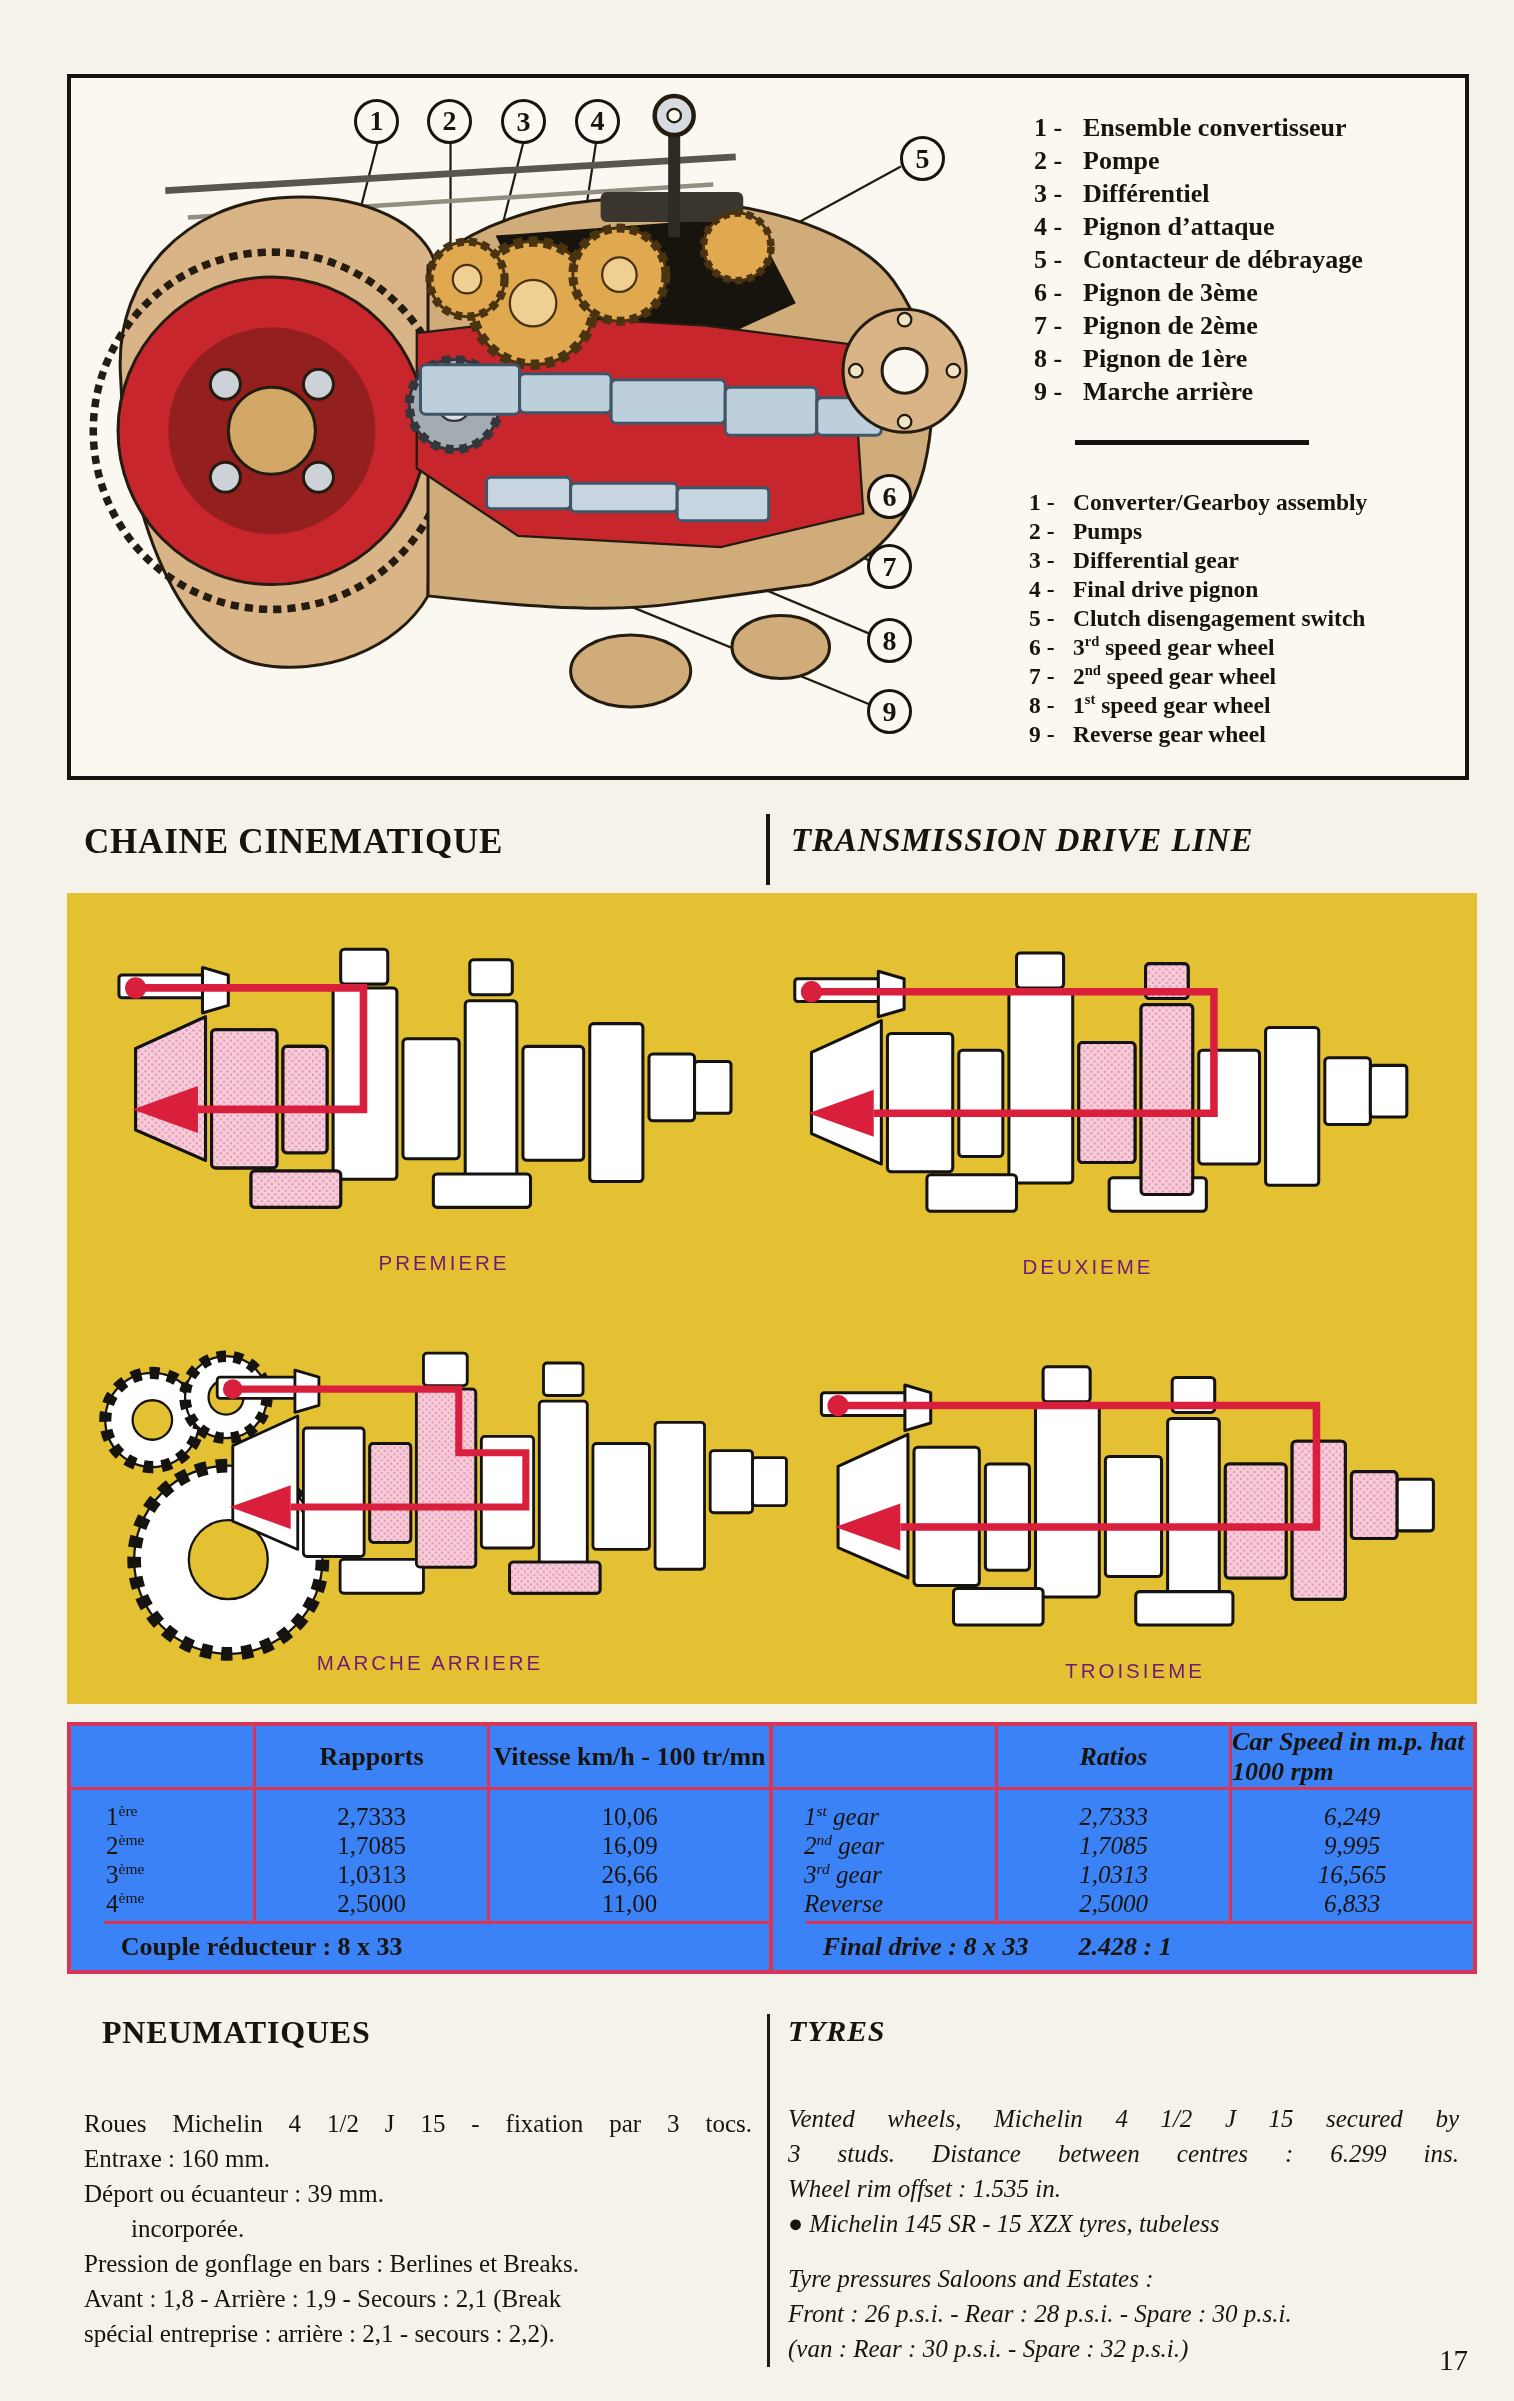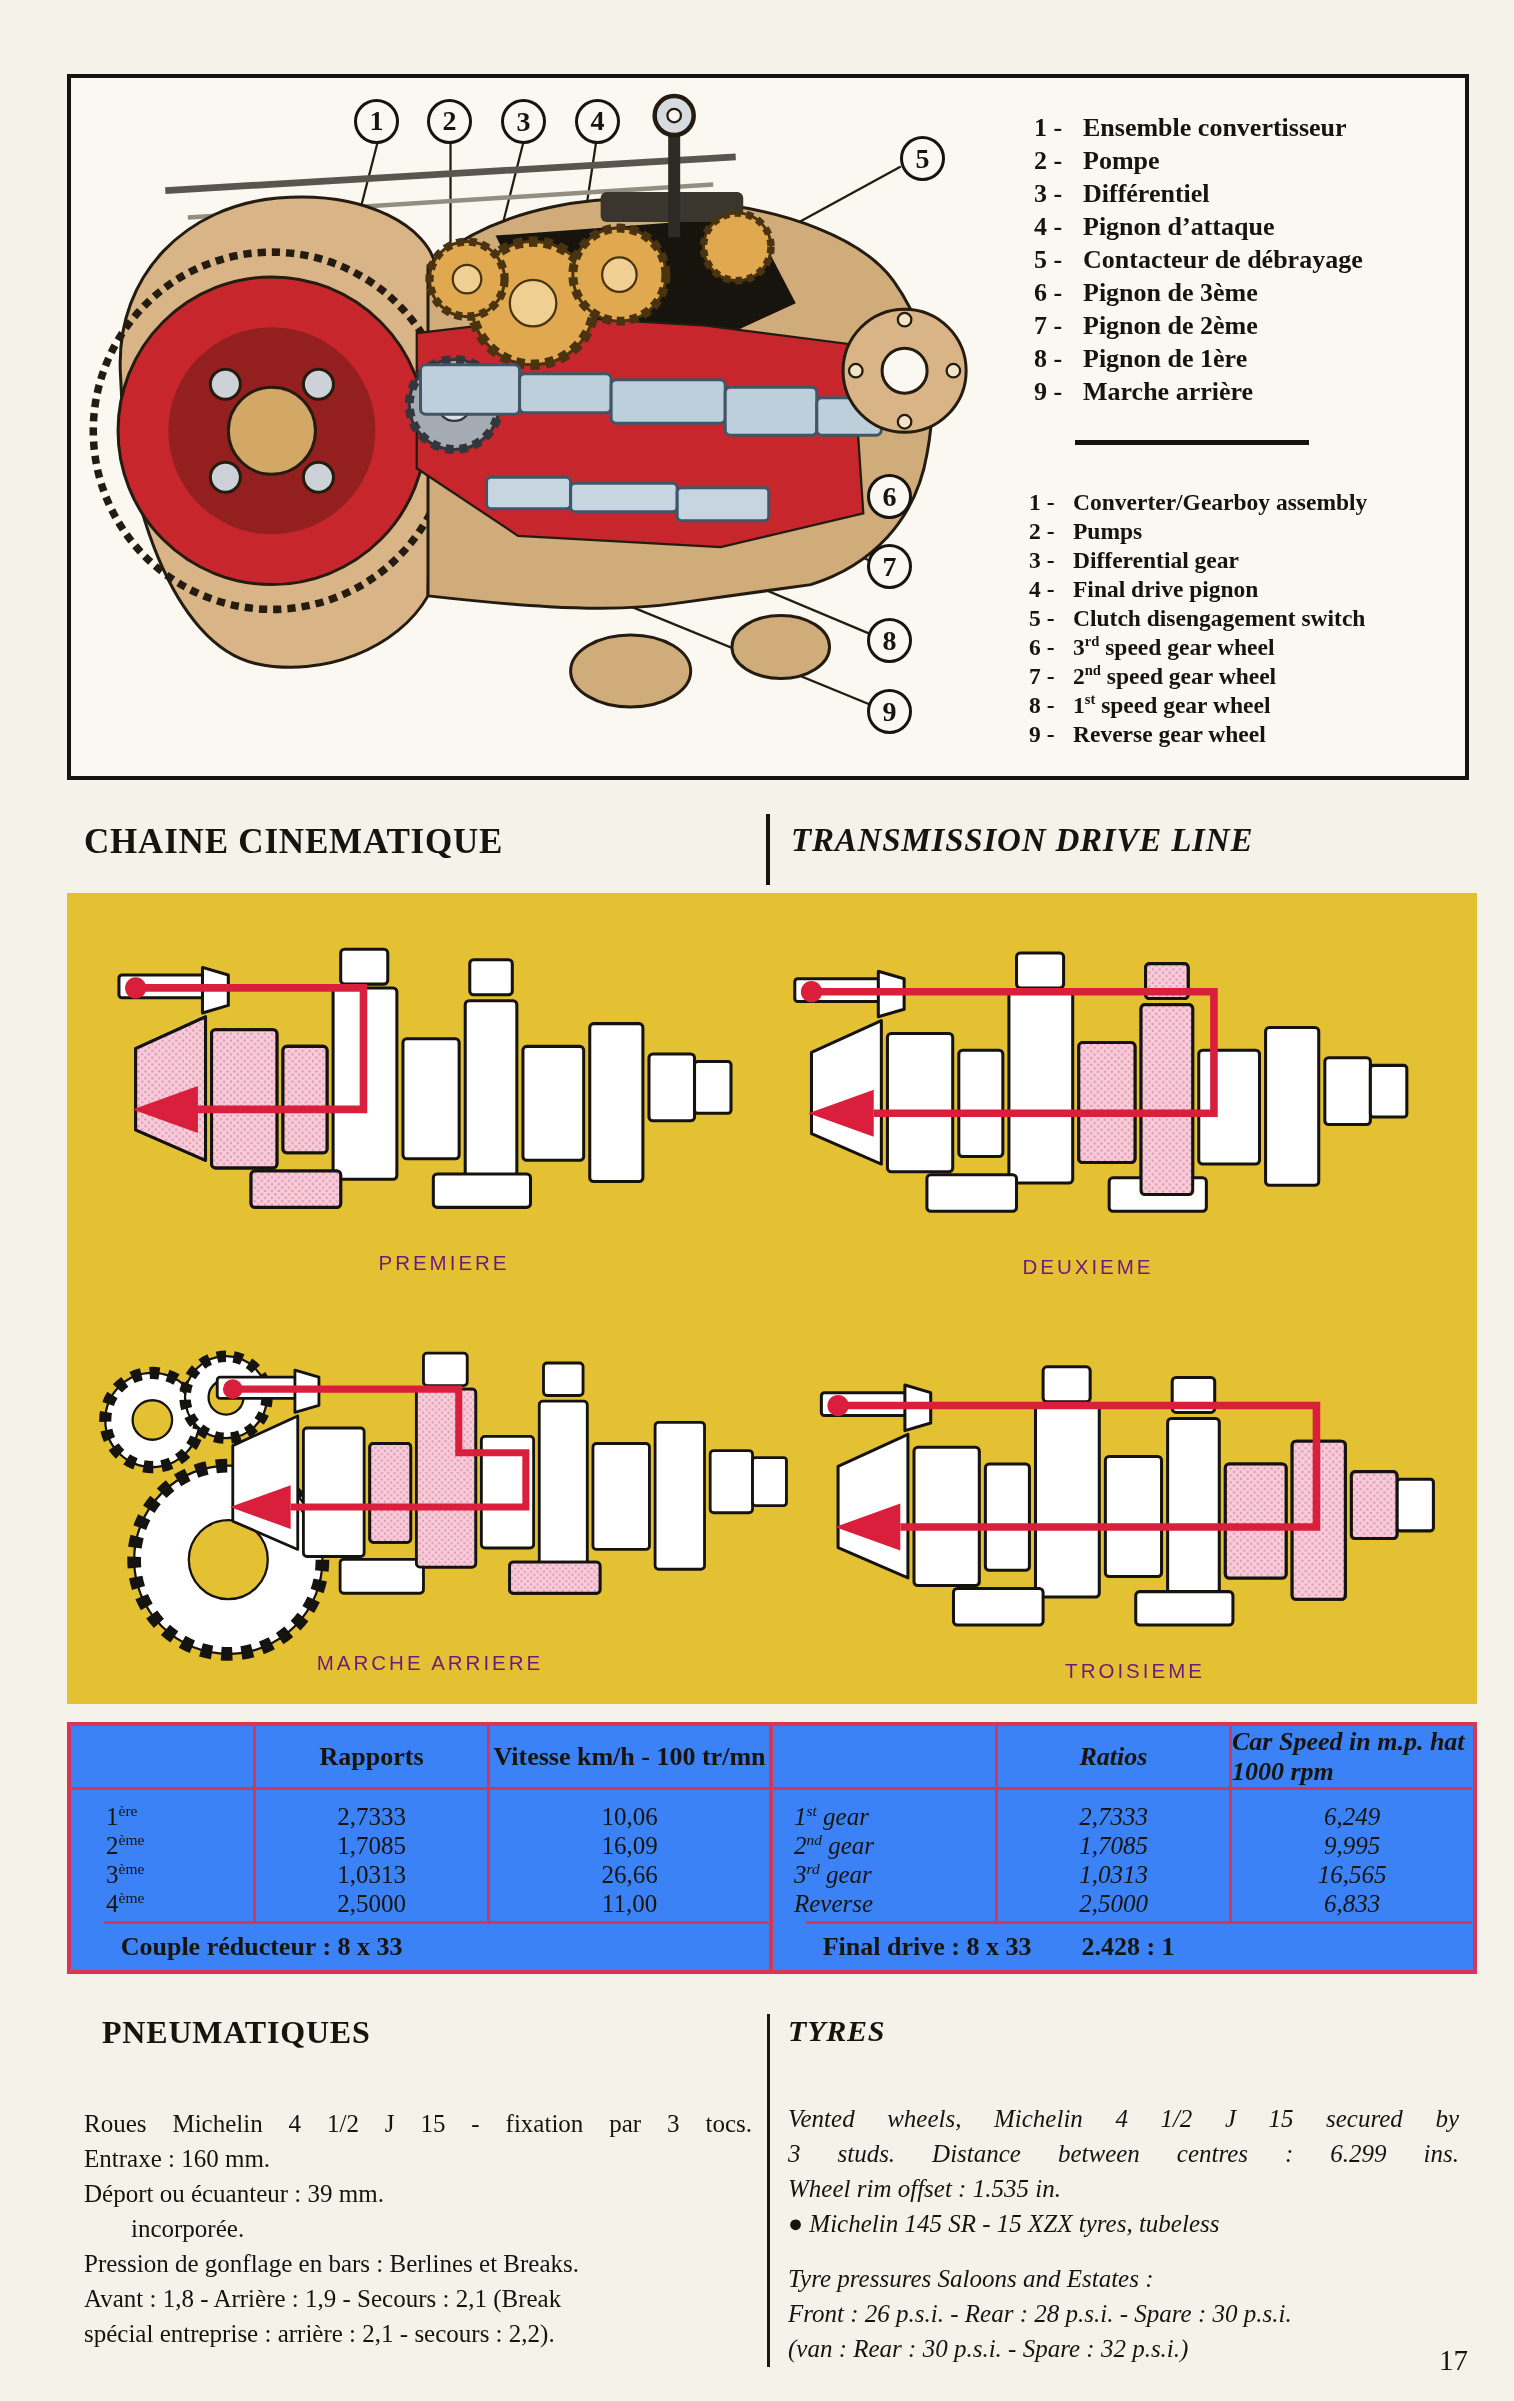--- a/index.html
+++ b/index.html
@@ -58,25 +58,25 @@
   .tbl .cell{box-sizing:border-box;}
   .bR{border-right:3.8px solid #d93657;}
   .bRc{border-right:4.6px solid #d93657;}
   .bB{border-bottom:3.8px solid #d93657;}
   .bT{border-top:3.8px solid #d93657;margin-left:33px;}
   .hcell{display:flex;align-items:center;justify-content:center;font:600 26px "Liberation Serif",serif;}
   .hcell.en{font-style:italic;}
   .bodycell{padding-top:12px;}
   .bodycell .ln{height:29px;line-height:29px;font-size:25px;}
   .lblcol .ln{padding-left:35px;}
-  .lblcol.en .ln{padding-left:21px;font-style:italic;}
+  .lblcol.en .ln{padding-left:31px;font-style:italic;}
   .valcol .ln{text-align:center;}
   .valcol.en .ln{font-style:italic;}
   .footcell{display:flex;align-items:center;font:700 26px "Liberation Serif",serif;padding-left:16.7px;grid-column:span 3;}
-  .footcell.en{font-weight:600;}
+  .footcell.en{font-weight:600;font-style:italic;}
   .footcell.en .gap{display:inline-block;width:50px;}
 
   
   .tyres-divider{left:767px;top:2014px;width:3px;height:353px;background:#1c1914;}
   .tyfr{left:84px;top:2014px;width:668px;}
   .tyen{left:788px;top:2014px;width:671px;}
   .tyfr .title{font:700 32px "Liberation Serif",serif;letter-spacing:0.8px;margin-left:18px;}
   .tyen .title{font:700 italic 30px "Liberation Serif",serif;letter-spacing:0.8px;}
   .tyfr .body{margin-top:55px;}
   .tyen .body{margin-top:53px;}

